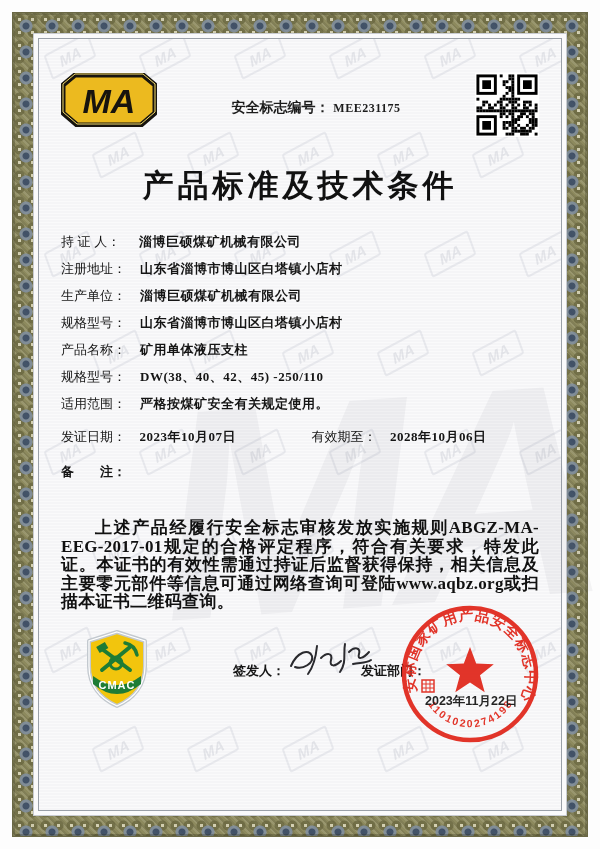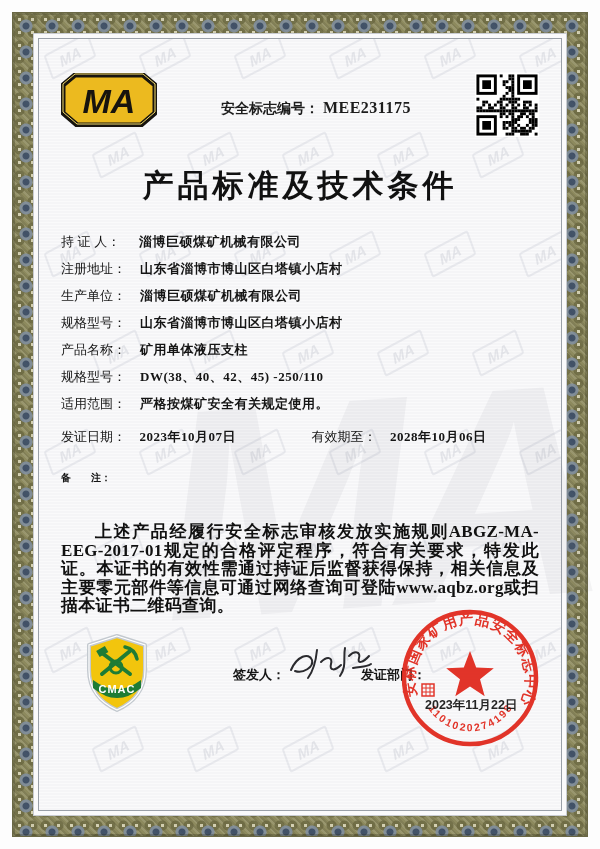--- a/index.html
+++ b/index.html
@@ -21,33 +21,33 @@
   .wm{position:absolute;width:46px;height:22px;border:2px solid rgba(125,132,152,.13);border-radius:3px;
       color:rgba(125,132,152,.16);font:italic 900 15px "Liberation Sans",sans-serif;
       display:flex;align-items:center;justify-content:center;transform:rotate(-28deg) skewX(-8deg);}
   .big-wm{position:absolute;left:120px;top:290px;z-index:0;font:italic 900 300px "Liberation Sans",sans-serif;
       color:rgba(110,116,134,.07);letter-spacing:-18px;transform:rotate(-4deg);user-select:none;}
   .content{position:relative;z-index:1;padding:0 22px;}
   
   .header{display:flex;align-items:flex-start;margin-top:34px;height:66px;}
   .ma-logo{width:96px;height:54px;flex:0 0 auto;}
   .cert-no{flex:1;text-align:center;margin-top:26px;font-weight:bold;font-size:14px;color:#1c1c1c;}
-  .cert-no .num{font-family:"Liberation Serif","DejaVu Serif",serif;font-size:16px;font-weight:600;letter-spacing:.5px;}
+  .cert-no .num{font-family:"Liberation Serif","DejaVu Serif",serif;font-size:12px;font-weight:600;letter-spacing:.5px;}
   .qr{width:64px;height:64px;flex:0 0 auto;background:#fff;}
   
   .title{margin:26px 0 0 0;text-align:center;font-size:31px;font-weight:900;color:#111;letter-spacing:4px;}
   
   .fields{margin-top:26px;}
   .field-row{display:flex;align-items:baseline;height:27px;font-size:13px;color:#151515;}
   .field-label{font-weight:normal;min-width:64px;margin-right:14px;white-space:pre;}
   .field-value{font-family:"Liberation Serif","DejaVu Serif",serif;font-weight:bold;letter-spacing:.5px;}
   .dates-row{display:flex;align-items:baseline;margin-top:6px;font-size:13px;color:#151515;height:27px;}
   .dates-row .field-value{width:150px;}
   .dates-row .second{margin-left:23px;}
-  .remark-row{margin-top:16px;font-size:10px;font-weight:bold;color:#151515;white-space:pre;}
+  .remark-row{margin-top:8px;font-size:13px;font-weight:bold;color:#151515;white-space:pre;}
   
   .statement{margin:38px 0 0 0;font-family:"Liberation Serif","DejaVu Serif",serif;font-weight:bold;
     font-size:17px;line-height:18.5px;color:#111;text-align:justify;text-indent:2em;letter-spacing:.3px;}
   
   .footer{position:relative;margin-top:14px;height:175px;}
   .cmac-badge{position:absolute;left:24px;top:4px;width:64px;height:78px;}
   .signer-label,.dept-label{position:absolute;top:36px;font-size:13px;font-weight:bold;color:#151515;}
   .signer-label{left:172px;}
   .dept-label{left:268px;margin-left:32px;}
   .signature{position:absolute;left:224px;top:14px;width:92px;height:44px;}

